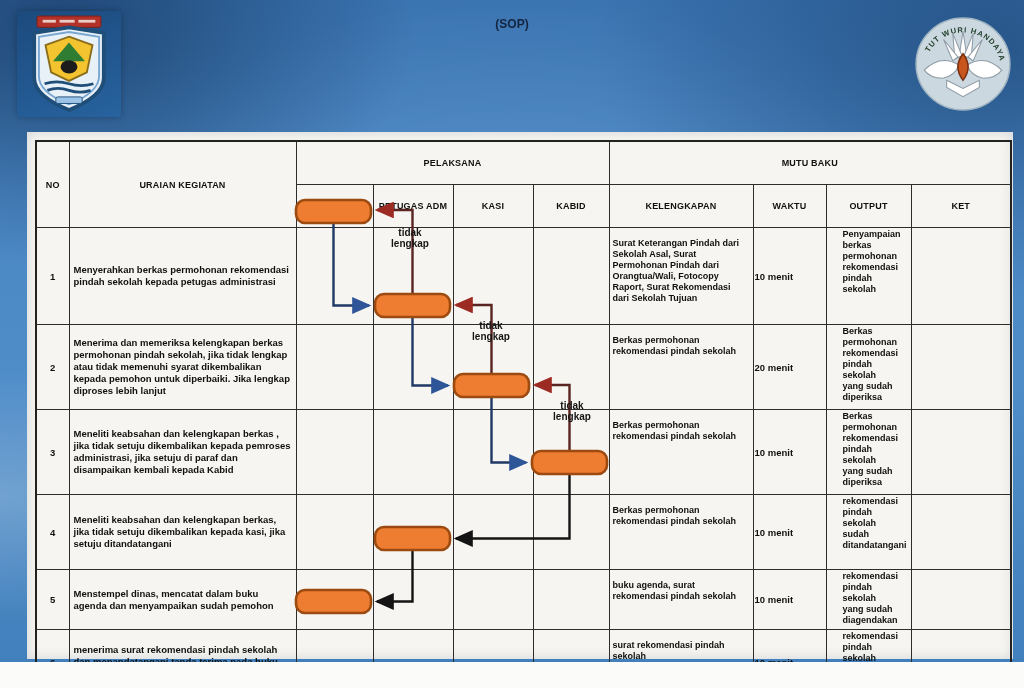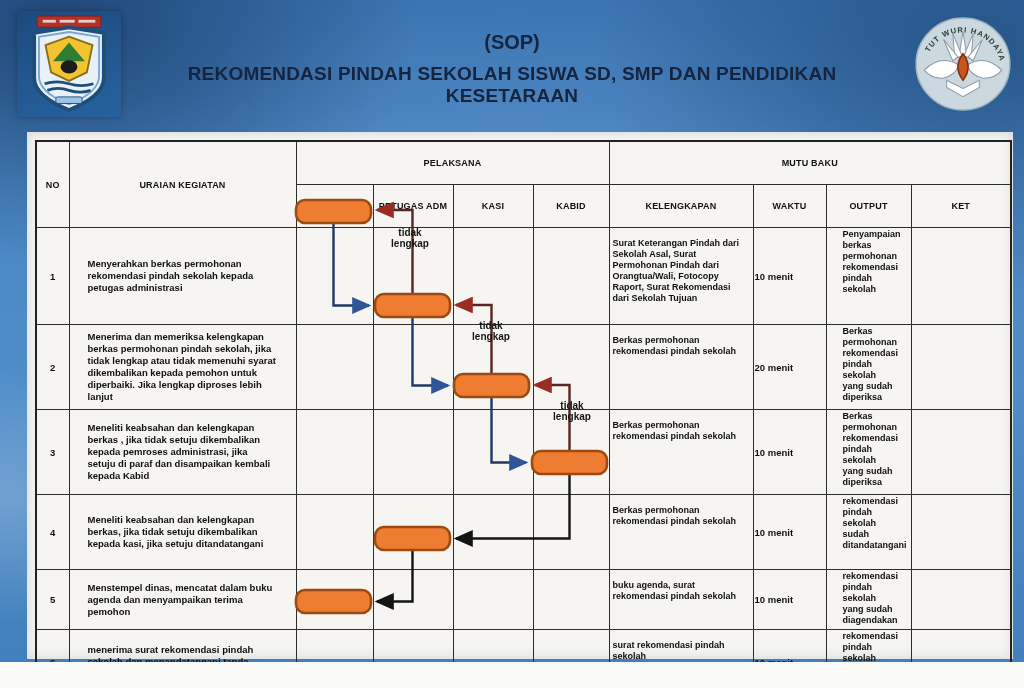--- a/index.html
+++ b/index.html
@@ -12,21 +12,21 @@
       radial-gradient(ellipse at 6% 5%, rgba(8,32,66,.55), transparent 26%),
       radial-gradient(ellipse at 96% 8%, rgba(12,42,82,.45), transparent 28%),
       radial-gradient(ellipse at 0% 75%, rgba(255,255,255,.22), transparent 18%),
       radial-gradient(ellipse at 50% 45%, rgba(255,255,255,.10), transparent 60%),
       linear-gradient(180deg,#3a74b1 0%,#4a87c4 28%,#4f8dc9 58%,#4180bc 100%);}
 
   
   .title-wrap{position:absolute;left:120px;top:10px;width:784px;text-align:center;
               color:#15243f;font-weight:bold;}
   .title-l1{font-size:20px;letter-spacing:.3px;margin-top:6px;}
-  .title-l2{font-size:20px;margin-top:21px;}
+  .title-l2{font-size:12px;margin-top:7px;}
   .title-l3{font-size:19px;margin-top:9px;letter-spacing:.2px;}
 
   .logo-left-box{position:absolute;left:17px;top:11px;width:104px;height:106px;
       background:linear-gradient(160deg,#1c4a7d,#27639f);border-radius:4px;
       box-shadow:0 0 6px rgba(0,0,0,.25);}
   .logo-left-box svg{position:absolute;left:5px;top:3px;}
   .logo-right-box{position:absolute;left:912px;top:12px;width:102px;height:104px;}
 
   
   .panel{position:absolute;left:27px;top:132px;width:986px;height:527px;
@@ -34,21 +34,21 @@
   table.sop{position:absolute;left:35px;top:140px;width:975px;border-collapse:collapse;
             table-layout:fixed;color:#101010;font-weight:bold;}
   table.sop td,table.sop th{border:1px solid #2d2d2d;overflow:hidden;}
   table.sop{border:2px solid #222;}
   th.h{font-size:9px;text-align:center;vertical-align:middle;padding:16px 1px;
        font-weight:bold;letter-spacing:.2px;}
   .hr1{height:15px;} .hr2{height:16px;}
   .r1{height:97px;} .r2{height:85px;} .r3{height:85px;}
   .r4{height:75px;} .r5{height:60px;} .r6{height:65px;} .rf{height:18px;}
   td.c-no{font-size:9.5px;text-align:center;vertical-align:middle;}
-  td.c-ur{font-size:9.5px;text-align:left;vertical-align:middle;padding:2px 18px;line-height:12px;}
+  td.c-ur{font-size:9.5px;text-align:left;vertical-align:middle;padding:2px 4px;line-height:12px;}
   td.c-kel{font-size:9px;vertical-align:top;padding:10px 3px;line-height:11px;}
   td.c-wak{font-size:9.5px;text-align:left;vertical-align:middle;}
   td.c-out{font-size:9px;vertical-align:top;padding:1px 16px;line-height:11px;}
   td.c-foot{font-size:10px;vertical-align:middle;}
 
   
   .flow-svg{position:absolute;left:0;top:0;width:1024px;height:688px;pointer-events:none;}
   .flow-label{position:absolute;width:48px;text-align:center;font-size:10px;line-height:11px;
               font-weight:bold;color:#151515;}
 
@@ -72,21 +72,20 @@
       <path d="M33 50 L50 30 L67 50 Z" fill="#2f7d32"></path>
       <ellipse cx="50" cy="56" rx="9" ry="7" fill="#1c1c1c"></ellipse>
       <path d="M24 74 Q37 70 50 74 Q63 78 76 74" fill="none" stroke="#1f4e79" stroke-width="3"></path>
       <path d="M27 81 Q38 77 50 81 Q62 85 73 81" fill="none" stroke="#1f4e79" stroke-width="3"></path>
       <rect x="36" y="88" width="28" height="7" rx="2" fill="#9cc3e8" stroke="#1f4e79"></rect>
     </svg>
   </div>
 
   <div class="title-wrap">
     <div class="title-l2">(SOP)</div>
-    <div class="title-l3">REKOMENDASI PINDAH SEKOLAH SISWA SD, SMP DAN PENDIDIKAN KESETARAAN</div>
   </div>
 
   <div class="logo-right-box">
     <svg width="102" height="104" viewBox="0 0 100 100">
       <ellipse cx="50" cy="50" rx="46" ry="45" fill="#ccd8e0"></ellipse>
       <ellipse cx="50" cy="50" rx="46" ry="45" fill="none" stroke="#9fb4c2" stroke-width="1.5"></ellipse>
       <defs>
           <path id="arc" d="M14,46 A37,35 0 0 1 86,46"></path>
         </defs>
       <text font-size="7.5" font-weight="bold" fill="#23402c" letter-spacing="1">
@@ -182,21 +181,21 @@
           <td></td>
           <td></td>
           <td></td>
       <td class="c-kel">Berkas permohonan rekomendasi pindah sekolah</td>
       <td class="c-wak">10 menit</td>
       <td class="c-out">rekomendasi pindah sekolah sudah ditandatangani</td>
       <td class="c-out"></td>
     </tr>
     <tr class="r5">
       <td class="c-no">5</td>
-      <td class="c-ur">Menstempel dinas, mencatat dalam buku agenda dan menyampaikan terima pemohon</td>
+      <td class="c-ur">Menstempel dinas, mencatat dalam buku agenda dan menyampaikan sudah pemohon</td>
       <td></td>
           <td></td>
           <td></td>
           <td></td>
       <td class="c-kel">buku agenda, surat rekomendasi pindah sekolah</td>
       <td class="c-wak">10 menit</td>
       <td class="c-out">rekomendasi pindah sekolah yang sudah diagendakan</td>
       <td class="c-out"></td>
     </tr>
     <tr class="r6">

